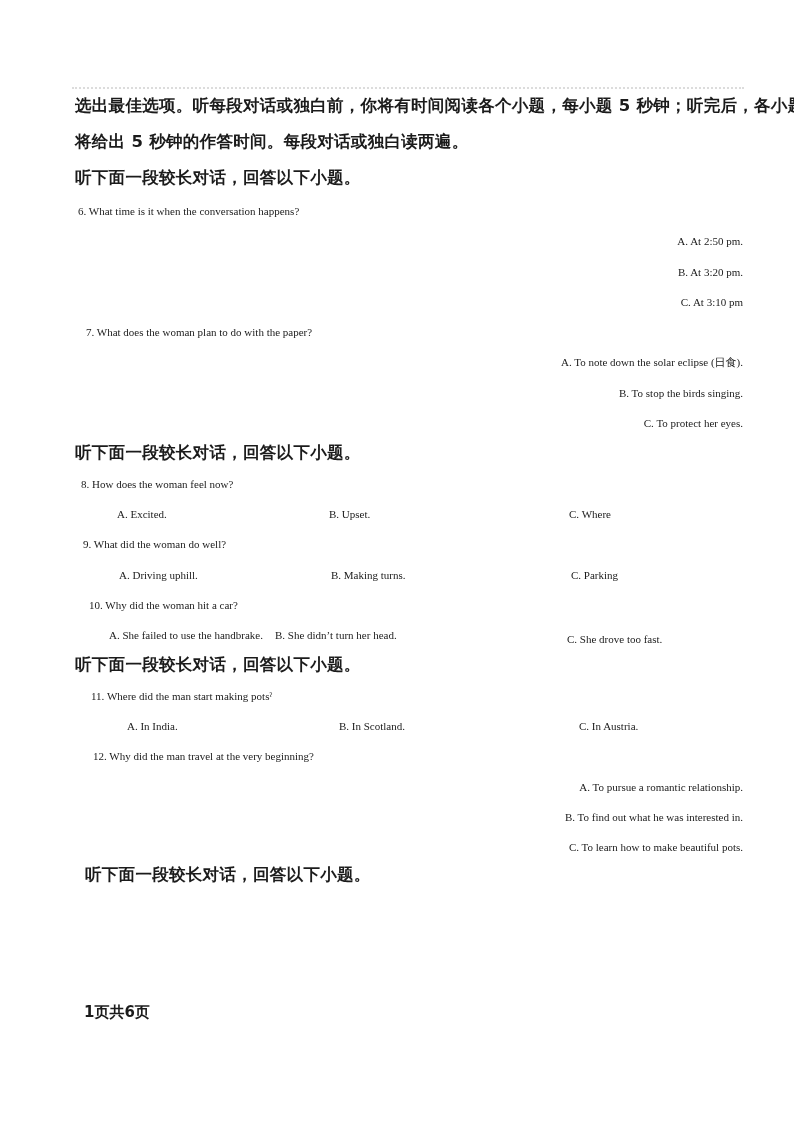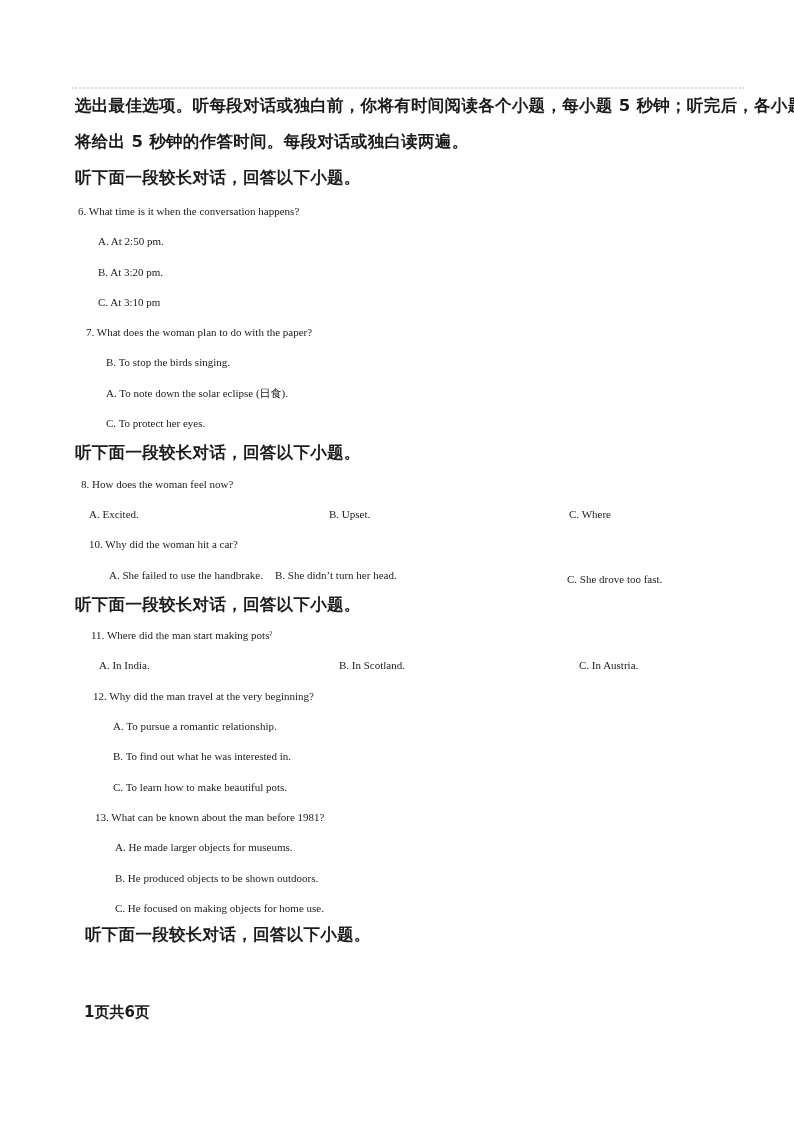--- a/index.html
+++ b/index.html
@@ -47,27 +47,27 @@
   }
   .q { position: relative; }
   .q6  { margin-left: 3px; }
   .q7  { margin-left: 11px; }
   .q8  { margin-left: 6px; }
   .q9  { margin-left: 8px; }
   .q10 { margin-left: 14px; }
   .q11 { margin-left: 16px; }
   .q12 { margin-left: 18px; }
   .q13 { margin-left: 20px; }
-  .opt { padding-left: 20px; }
+  .opt { padding-left: 20px; text-align: right; }
   .optrow {
     position: relative;
     height: 30.3px;
   }
   .optrow .col { position: absolute; top: 0; }
-  .optrow .ca { left: 8px; }
+  .optrow .ca { left: 36px; }
   .optrow .cb { left: 248px; }
   .optrow .cc { left: 488px; }
   .optrow.flowrow { padding-left: 20px; display: flex; }
   .optrow.flowrow .ca2 { position: static; margin-right: 12px; }
   .optrow.flowrow .cc2 { position: absolute; left: 478px; top: 4px; }
   .footer {
     position: absolute;
     left: 84px;
     top: 1002px;
     font-family: "DejaVu Sans", "Liberation Sans", sans-serif;
@@ -92,36 +92,44 @@
 
     <div class="q q6">
       <div class="en">6. What time is it when the conversation happens?</div>
       <div class="en opt">A. At 2:50 pm.</div>
       <div class="en opt">B. At 3:20 pm.</div>
       <div class="en opt">C. At 3:10 pm</div>
     </div>
 
     <div class="q q7">
       <div class="en">7. What does the woman plan to do with the paper?</div>
+      <div class="en opt">A. To note down the solar eclipse (日食).</div>
       <div class="en opt">B. To stop the birds singing.</div>
-      <div class="en opt">A. To note down the solar eclipse (日食).</div>
       <div class="en opt">C. To protect her eyes.</div>
     </div>
 
     <div class="cn mid">听下面一段较长对话，回答以下小题。</div>
 
     <div class="q q8">
       <div class="en">8. How does the woman feel now?</div>
       <div class="en optrow">
         <span class="col ca">A. Excited.</span>
         <span class="col cb">B. Upset.</span>
         <span class="col cc">C. Where</span>
       </div>
     </div>
 
+    <div class="q q9">
+      <div class="en">9. What did the woman do well?</div>
+      <div class="en optrow">
+        <span class="col ca">A. Driving uphill.</span>
+        <span class="col cb">B. Making turns.</span>
+        <span class="col cc">C. Parking</span>
+      </div>
+    </div>
 
     <div class="q q10">
       <div class="en">10. Why did the woman hit a car?</div>
       <div class="en optrow flowrow">
         <span class="ca2">A. She failed to use the handbrake.</span>
         <span class="cb2">B. She didn’t turn her head.</span>
         <span class="cc2">C. She drove too fast.</span>
       </div>
     </div>
 
@@ -136,25 +144,19 @@
       </div>
     </div>
 
     <div class="q q12">
       <div class="en">12. Why did the man travel at the very beginning?</div>
       <div class="en opt">A. To pursue a romantic relationship.</div>
       <div class="en opt">B. To find out what he was interested in.</div>
       <div class="en opt">C. To learn how to make beautiful pots.</div>
     </div>
 
-    <div class="q q13">
-      <div class="en">13. What can be known about the man before 1981?</div>
-      <div class="en opt">A. He made larger objects for museums.</div>
-      <div class="en opt">B. He produced objects to be shown outdoors.</div>
-      <div class="en opt">C. He focused on making objects for home use.</div>
-    </div>
 
     <div class="cn tight">听下面一段较长对话，回答以下小题。</div>
 
   </div>
 
   <div class="footer">1页共6页</div>
 </div>
 
 </body></html>

